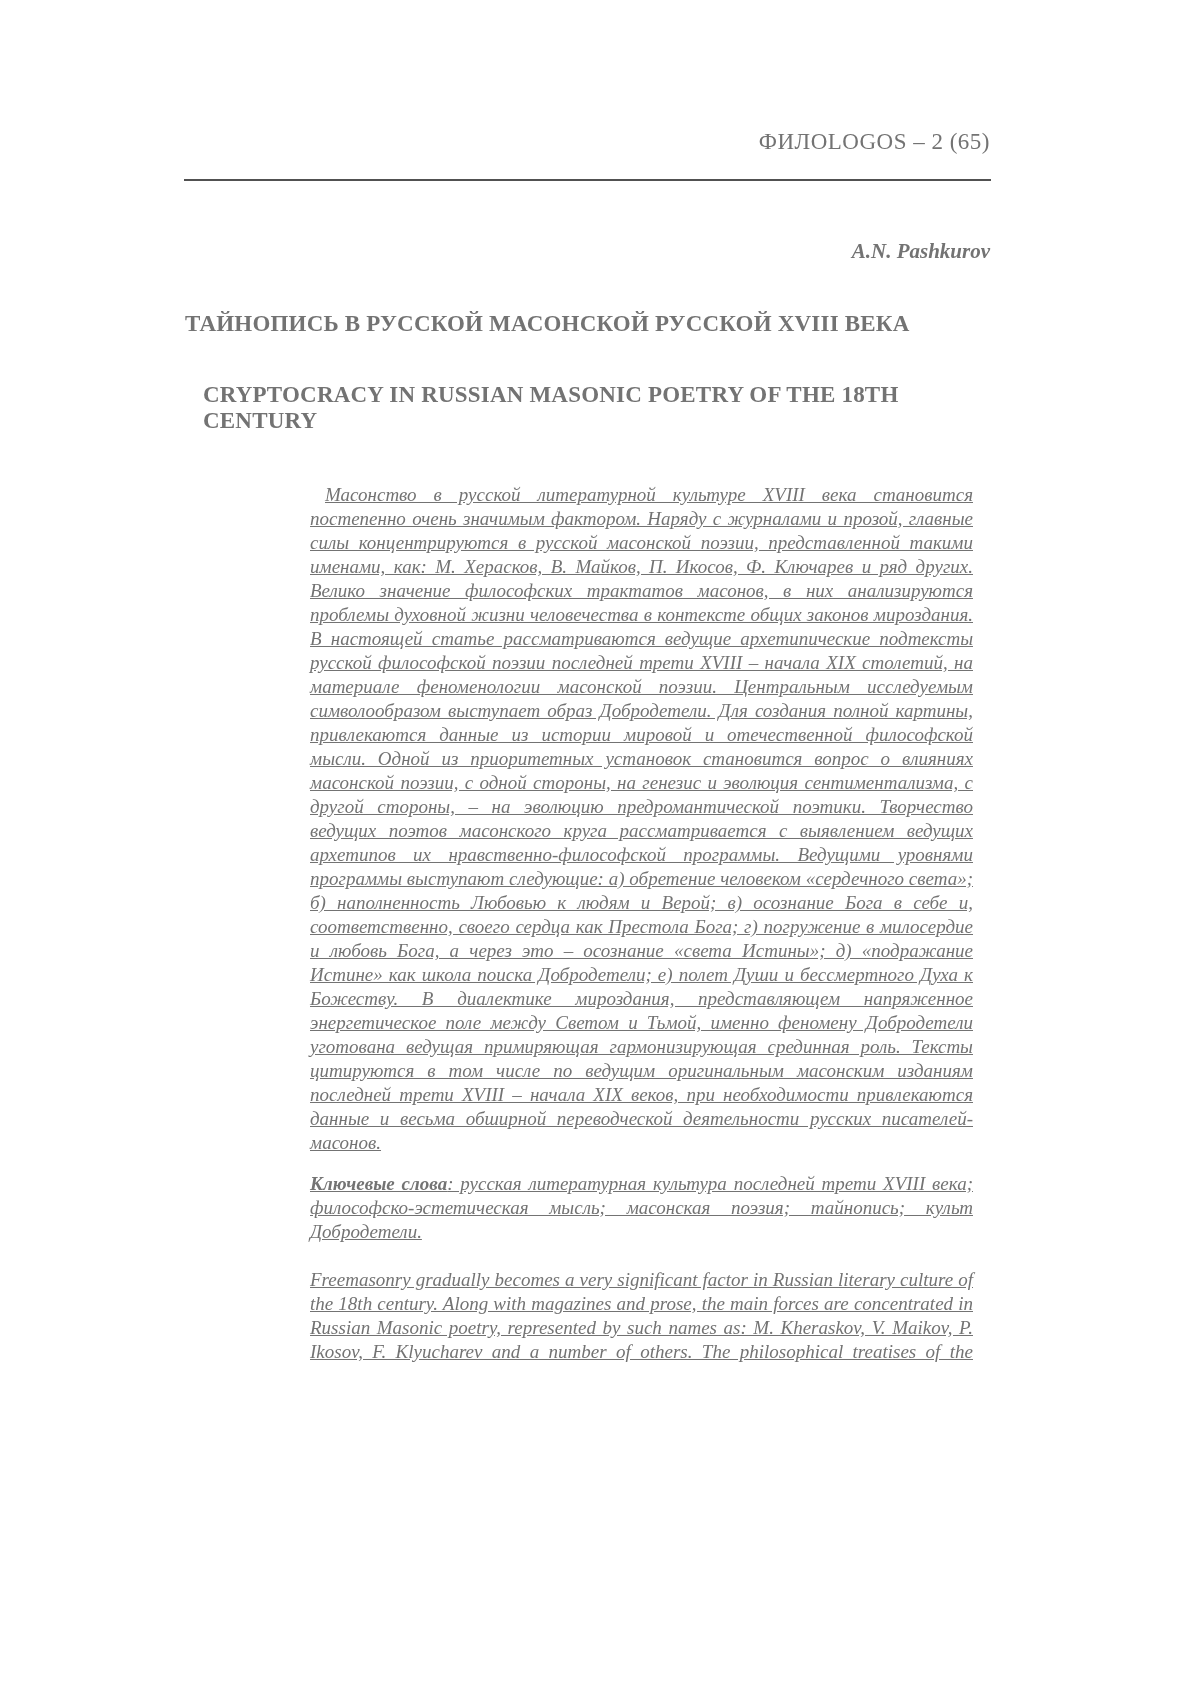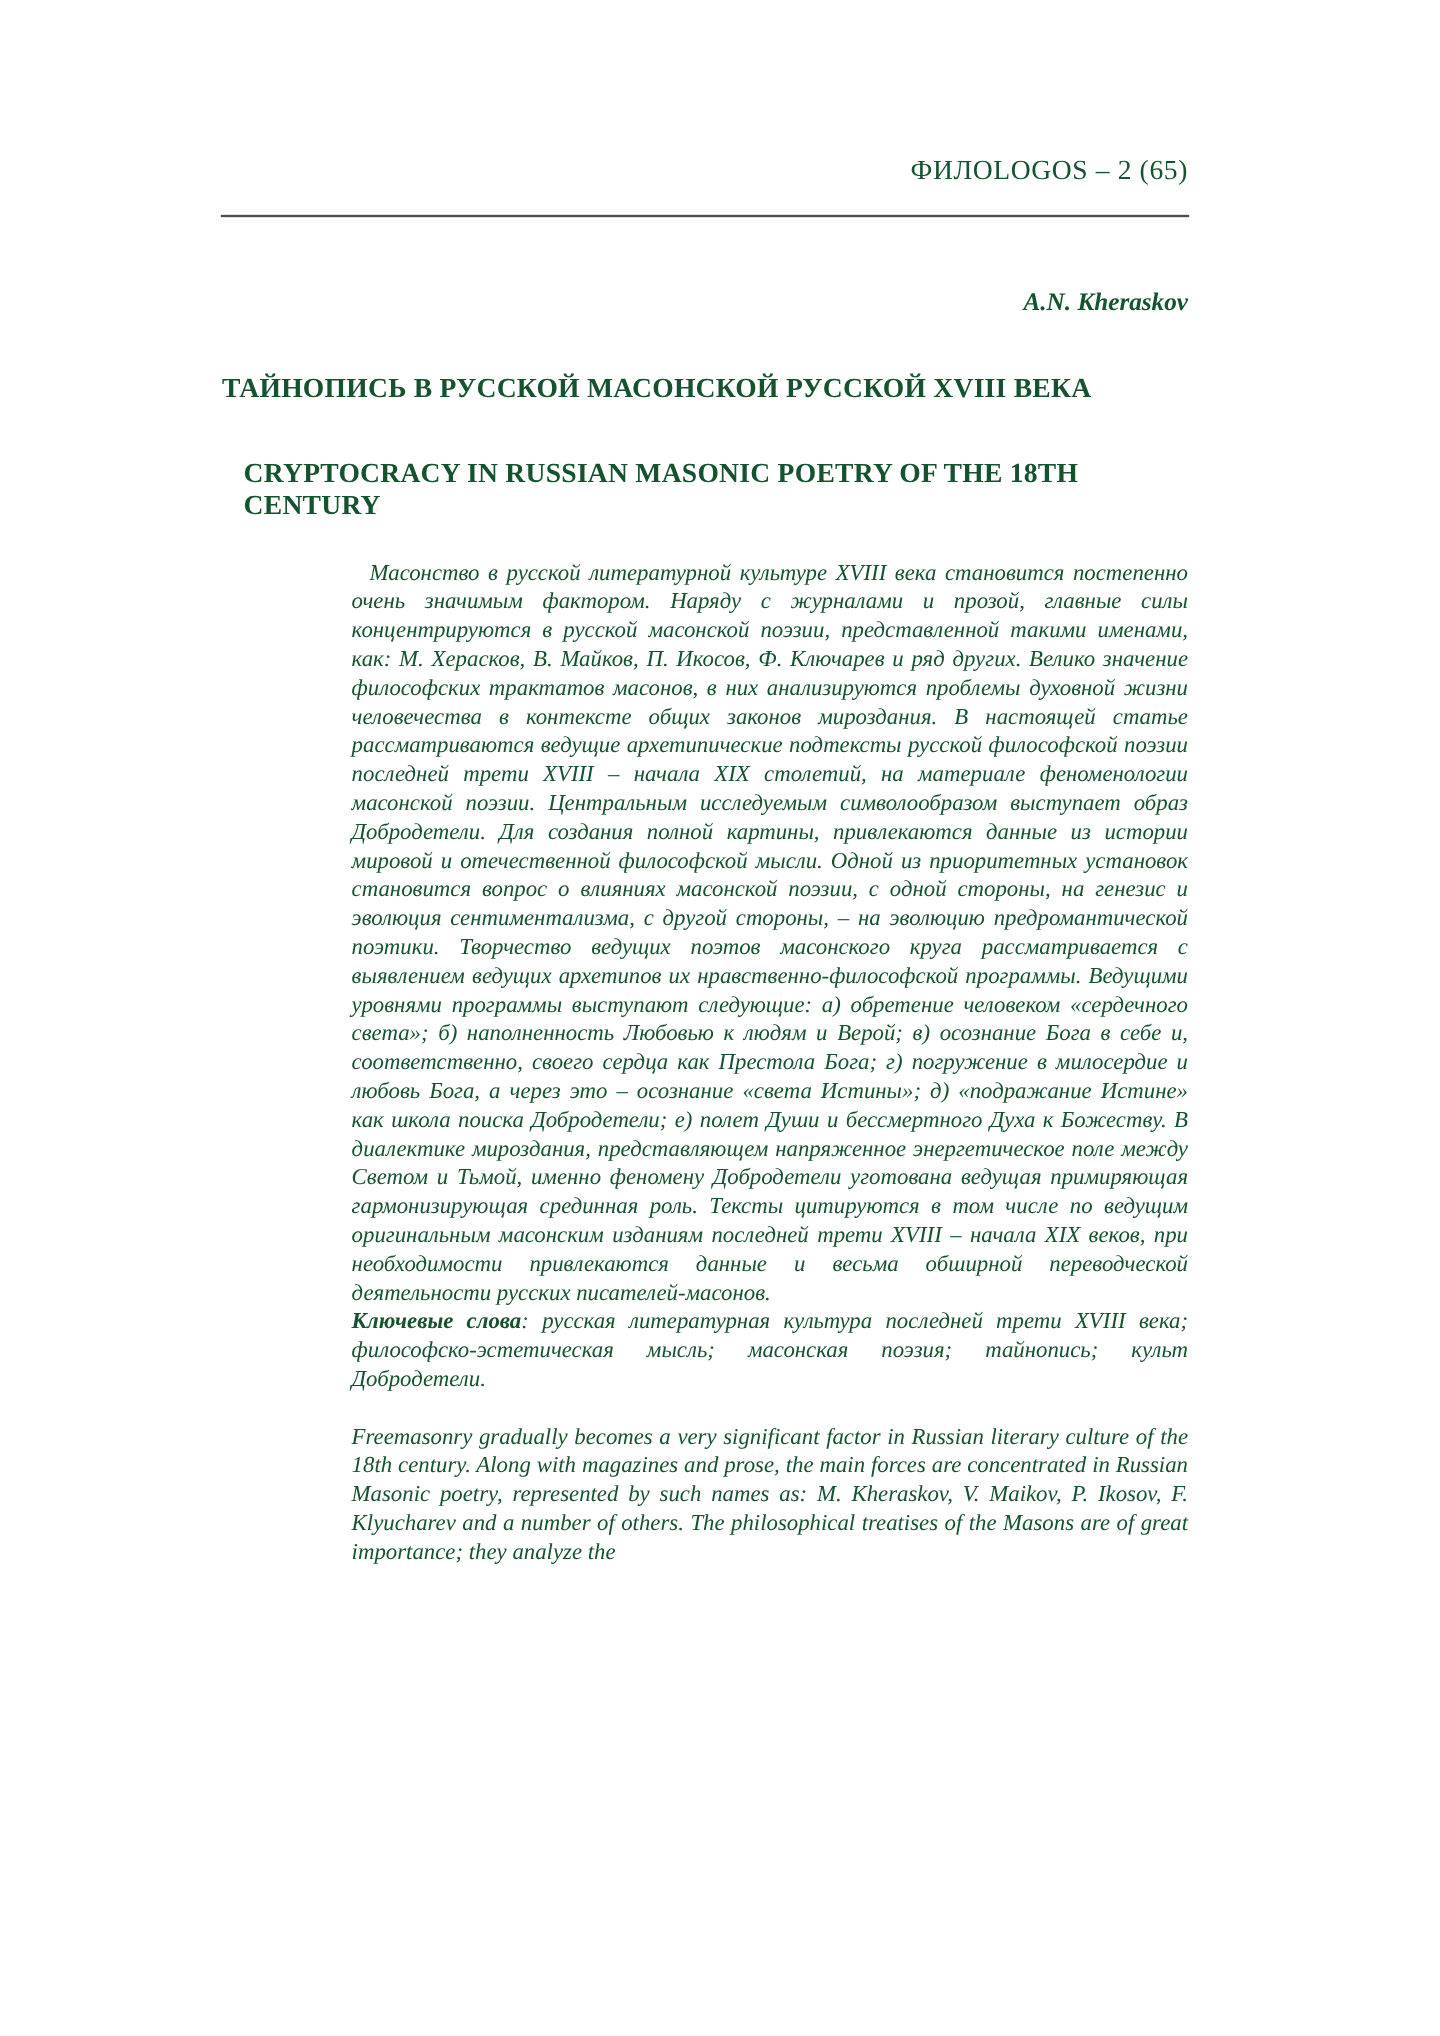--- a/index.html
+++ b/index.html
@@ -6,21 +6,21 @@
     margin: 0;
     padding: 0;
     background: #ffffff;
   }
   .page {
     position: relative;
     width: 1200px;
     height: 1362px;
     background: #ffffff;
     font-family: "Liberation Serif", serif;
-    color: #14532d;
+    color: #737373;
     overflow: hidden;
   }
   .running-head {
     position: absolute;
     top: 129px;
     left: 185px;
     width: 805px;
     text-align: right;
     font-size: 23px;
     letter-spacing: 0.5px;
@@ -71,21 +71,22 @@
     position: absolute;
     top: 466px;
     left: 293px;
     width: 697px;
     font-size: 19px;
     line-height: 24px;
     font-style: italic;
     text-align: justify;
   }
   .abstract p {
-    margin: 0;
+    margin: 17px;
+    text-decoration: underline;
   }
   .abstract p.first {
     text-indent: 15px;
   }
   .abstract .kw b {
     font-weight: bold;
   }
   .abstract p.en {
     margin-top: 24px;
   }
@@ -101,21 +102,21 @@
 </head>
 <body>
 
 <div class="page">
 
   <div class="running-head">ФИЛОLOGOS – 2 (65)</div>
 
   <div class="header-rule"></div>
 
   <div class="authors">
-    <div>A.N. Kheraskov</div>
+    <div>A.N. Pashkurov</div>
   </div>
 
   <h1 class="title-ru">ТАЙНОПИСЬ В РУССКОЙ МАСОНСКОЙ РУССКОЙ XVIII ВЕКА</h1>
 
   <h2 class="title-en">CRYPTOCRACY IN RUSSIAN MASONIC POETRY OF THE 18TH CENTURY</h2>
 
   <div class="abstract">
     <p class="first">Масонство в русской литературной культуре XVIII века становится постепенно очень значимым фактором. Наряду с журналами и прозой, главные силы концентрируются в русской масонской поэзии, представленной такими именами, как: М. Херасков, В. Майков, П. Икосов, Ф. Ключарев и ряд других. Велико значение философских трактатов масонов, в них анализируются проблемы духовной жизни человечества в контексте общих законов мироздания. В настоящей статье рассматриваются ведущие архетипические подтексты русской философской поэзии последней трети XVIII – начала XIX столетий, на материале феноменологии масонской поэзии. Центральным исследуемым символообразом выступает образ Добродетели. Для создания полной картины, привлекаются данные из истории мировой и отечественной философской мысли. Одной из приоритетных установок становится вопрос о влияниях масонской поэзии, с одной стороны, на генезис и эволюция сентиментализма, с другой стороны, – на эволюцию предромантической поэтики. Творчество ведущих поэтов масонского круга рассматривается с выявлением ведущих архетипов их нравственно-философской программы. Ведущими уровнями программы выступают следующие: а) обретение человеком «сердечного света»; б) наполненность Любовью к людям и Верой; в) осознание Бога в себе и, соответственно, своего сердца как Престола Бога; г) погружение в милосердие и любовь Бога, а через это – осознание «света Истины»; д) «подражание Истине» как школа поиска Добродетели; е) полет Души и бессмертного Духа к Божеству. В диалектике мироздания, представляющем напряженное энергетическое поле между Светом и Тьмой, именно феномену Добродетели уготована ведущая примиряющая гармонизирующая срединная роль. Тексты цитируются в том числе по ведущим оригинальным масонским изданиям последней трети XVIII – начала XIX веков, при необходимости привлекаются данные и весьма обширной переводческой деятельности русских писателей-масонов.</p>
     <p class="kw"><b>Ключевые слова</b><span>: русская литературная культура последней трети XVIII века; философско-эстетическая мысль; масонская поэзия; тайнопись; культ Добродетели.</span></p>
     <p class="en">Freemasonry gradually becomes a very significant factor in Russian literary culture of the 18th century. Along with magazines and prose, the main forces are concentrated in Russian Masonic poetry, represented by such names as: M. Kheraskov, V. Maikov, P. Ikosov, F. Klyucharev and a number of others. The philosophical treatises of the Masons are of great importance; they analyze the</p>

